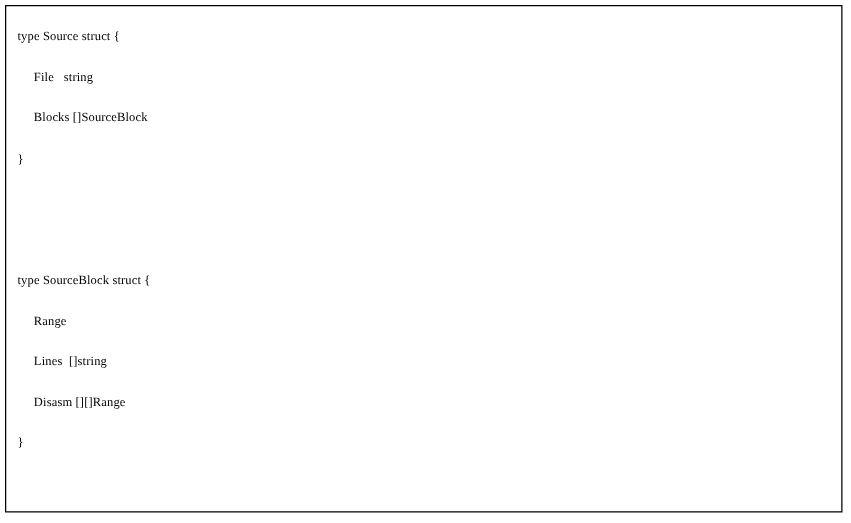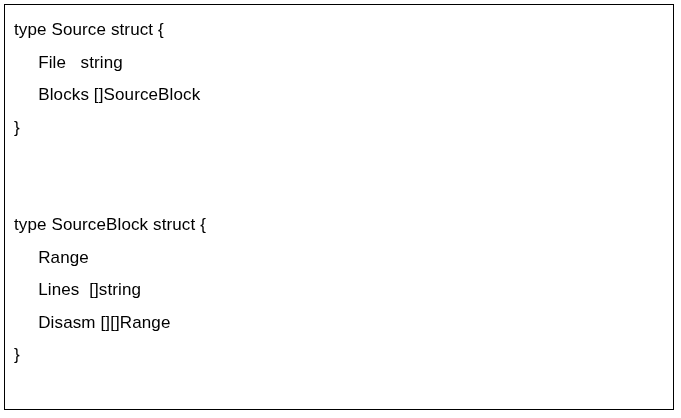--- a/index.html
+++ b/index.html
@@ -27,22 +27,22 @@
   }
 
   #code-listing {
     position: absolute;
     left: 9px;
     top: 9px;
     right: 2px;
     bottom: 2px;
     margin: 0;
     padding: 0;
-    font-family: Liberation Sans, sans-serif;
-    font-size: 17px;
+    font-family: Liberation Serif, serif;
+    font-size: 10px;
     line-height: 32.5px;
     letter-spacing: 0.12px;
     color: #000000;
     white-space: pre;
     overflow: hidden;
     -webkit-font-smoothing: none;
   }
 
   .code-line {
     display: block;

